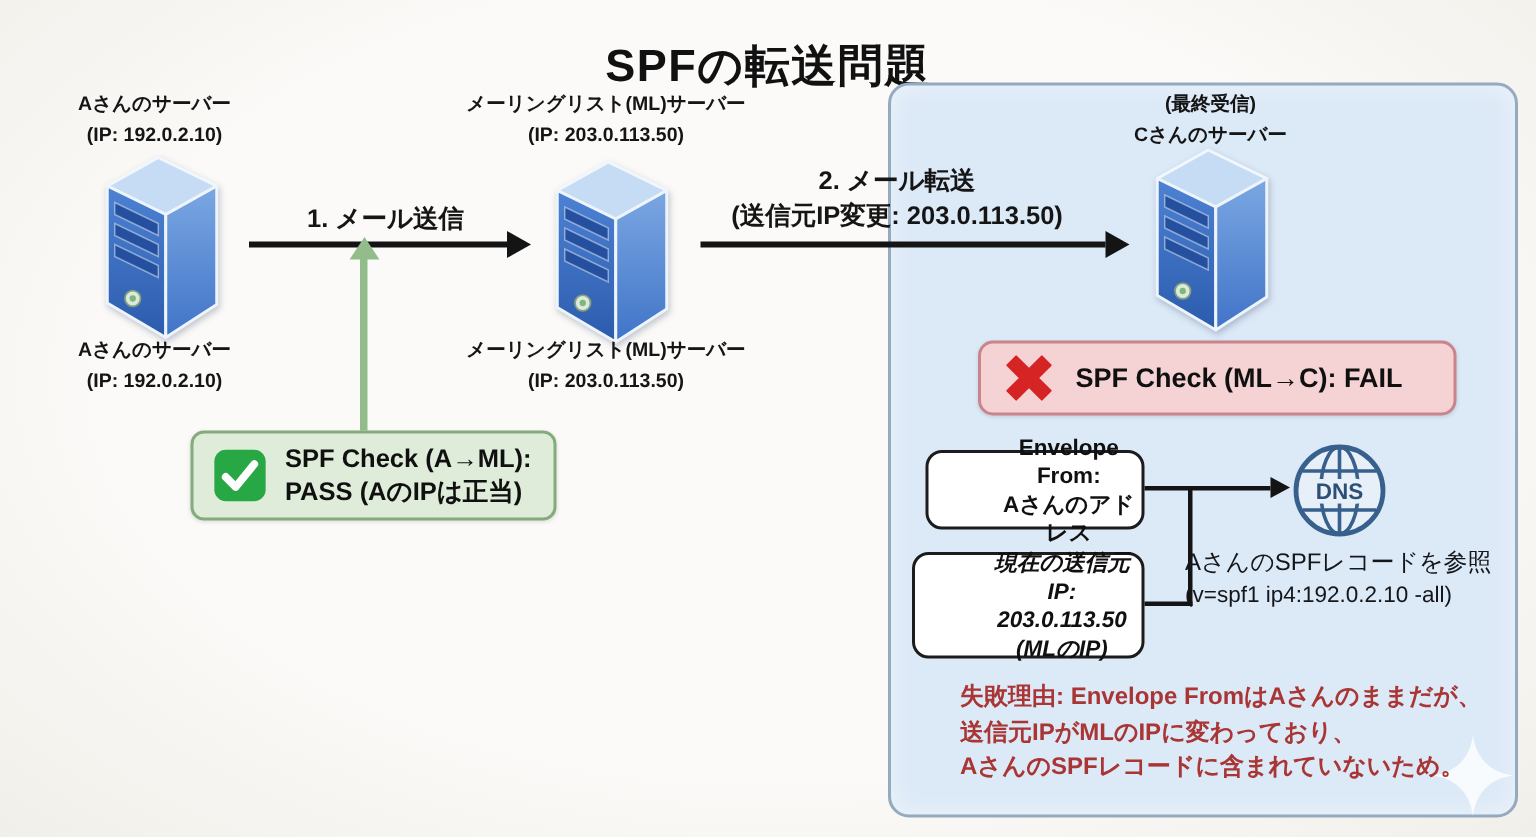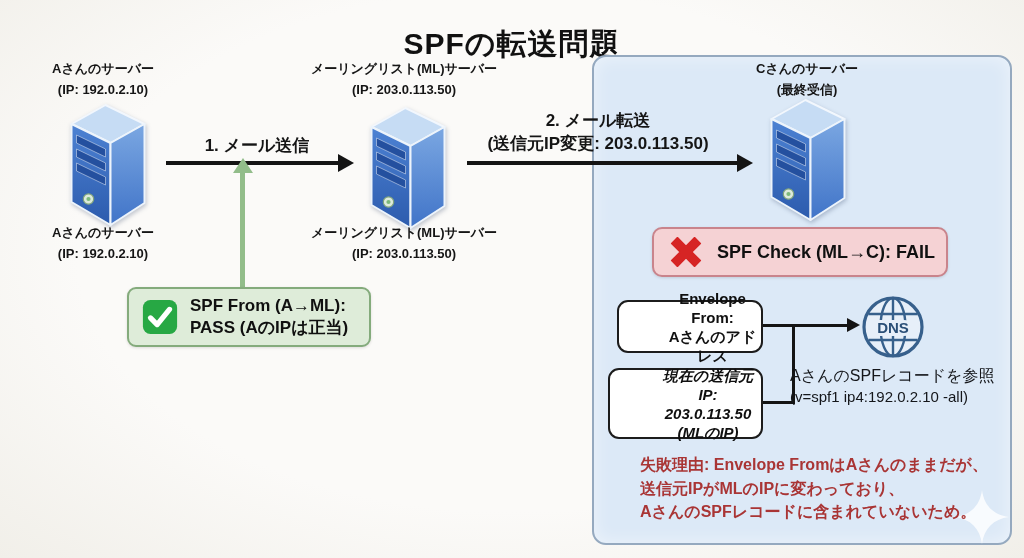--- a/index.html
+++ b/index.html
@@ -131,22 +131,22 @@
     <div>Aさんのサーバー</div>
     <div>(IP: 192.0.2.10)</div>
   </div>
 
   <div class="abs srv-label" style="left:254px; top:58px; width:300px;">
     <div>メーリングリスト(ML)サーバー</div>
     <div>(IP: 203.0.113.50)</div>
   </div>
 
   <div class="abs srv-label" style="left:707px; top:58px; width:200px;">
+    <div>(最終受信)</div>
     <div>Cさんのサーバー</div>
-    <div>(最終受信)</div>
   </div>
 
   <svg class="abs server-svg" style="left:48px; top:103px;" width="115" height="124" viewBox="0 0 110 124">
       <use href="#server-tower"></use>
     </svg>
   <svg class="abs server-svg" style="left:348px; top:106px;" width="115" height="124" viewBox="0 0 110 124">
       <use href="#server-tower"></use>
     </svg>
   <svg class="abs server-svg" style="left:748px; top:98px;" width="115" height="124" viewBox="0 0 110 124">
       <use href="#server-tower"></use>
@@ -175,26 +175,26 @@
 
   <div class="abs arrowhead-up" style="left:233px; top:158px;"></div>
   <div class="abs green-line" style="left:240px; top:172px; height:115px;"></div>
 
   <div class="abs pass-box" style="left:127px; top:287px; width:244px; height:60px;">
     <svg style="margin-left:12px;" width="38" height="38" viewBox="0 0 40 40">
       <rect x="2" y="2" width="36" height="36" rx="8" fill="#27a844"></rect>
       <path d="M10 21 L17 28 L30 12" fill="none" stroke="#ffffff" stroke-width="5.5" stroke-linecap="round" stroke-linejoin="round"></path>
     </svg>
     <div class="pass-text">
-      <div>SPF From (A→ML):</div>
+      <div>SPF Check (A→ML):</div>
       <div>PASS (AのIPは正当)</div>
     </div>
   </div>
 
-  <div class="abs fail-box" style="left:652px; top:227px; width:296px; height:50px;">
+  <div class="abs fail-box" style="left:652px; top:227px; width:319px; height:50px;">
     <svg style="margin-left:14px;" width="36" height="36" viewBox="0 0 40 40">
       <path d="M20 13.5 L29.5 4 L36 10.5 L26.5 20 L36 29.5 L29.5 36 L20 26.5 L10.5 36 L4 29.5 L13.5 20 L4 10.5 L10.5 4 Z" fill="#d62424" stroke="#d62424" stroke-width="1.5" stroke-linejoin="round"></path>
     </svg>
     <div class="fail-text">SPF Check (ML→C): FAIL</div>
   </div>
 
   <div class="abs white-box" style="left:617px; top:300px; width:146px; height:53px;">
     <div>Envelope From:</div>
     <div>Aさんのアドレス</div>
   </div>

